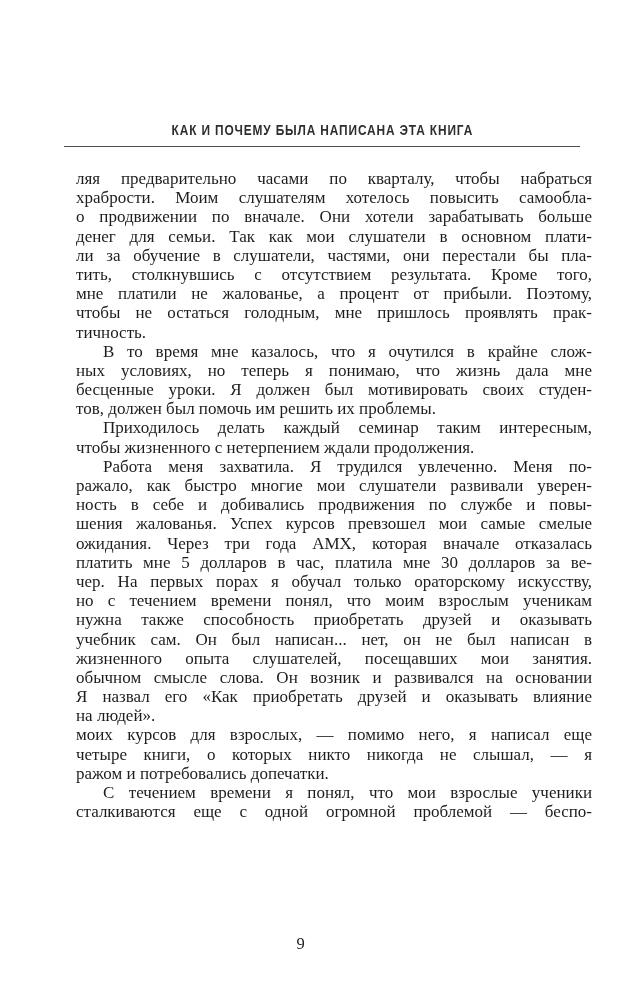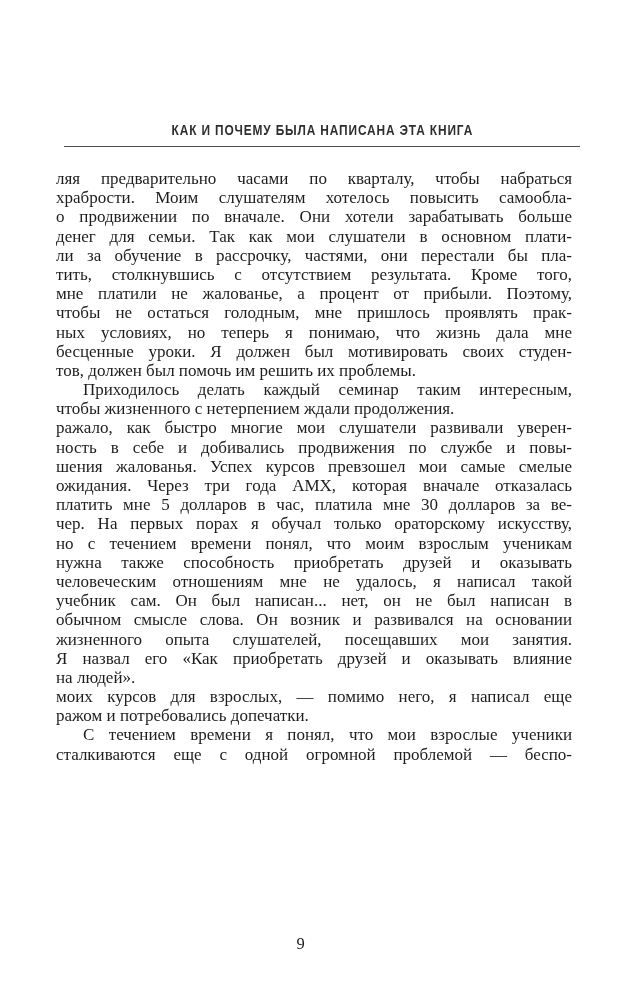--- a/index.html
+++ b/index.html
@@ -39,21 +39,21 @@
     position: absolute;
     top: 101px;
     left: 64px;
     width: 516px;
     height: 0;
     border-top: 1px solid var(--rule, #4f4f4f);
   }
   .body-text {
     position: absolute;
     top: 124px;
-    left: 56px;
+    left: 76px;
     width: 516px;
     font-size: 17px;
     line-height: 19.18px;
   }
   .line {
     text-align: justify;
     text-align-last: justify;
   }
   .line.para-end {
     text-align-last: left;
@@ -77,42 +77,45 @@
 <div class="page" style="--bg: #ffffff; --text: #1d1d1d; --header: #2e2e2e; --rule: #4f4f4f;">
   <div class="running-header">
     <span class="header-title">КАК И ПОЧЕМУ БЫЛА НАПИСАНА ЭТА КНИГА</span>
   </div>
   <div class="header-rule"></div>
   <div class="body-text">
       <div class="line">ляя предварительно часами по кварталу, чтобы набраться</div>
       <div class="line">храбрости. Моим слушателям хотелось повысить самообла-</div>
       <div class="line">о продвижении по вначале. Они хотели зарабатывать больше</div>
       <div class="line">денег для семьи. Так как мои слушатели в основном плати-</div>
-      <div class="line">ли за обучение в рассрочку, частями, они перестали бы пла-</div>
+      <div class="line">ли за обучение в слушатели, частями, они перестали бы пла-</div>
       <div class="line">тить, столкнувшись с отсутствием результата. Кроме того,</div>
       <div class="line">мне платили не жалованье, а процент от прибыли. Поэтому,</div>
       <div class="line">чтобы не остаться голодным, мне пришлось проявлять прак-</div>
+      <div class="line para-end">тичность.</div>
+      <div class="line indent">В то время мне казалось, что я очутился в крайне слож-</div>
       <div class="line">ных условиях, но теперь я понимаю, что жизнь дала мне</div>
       <div class="line">бесценные уроки. Я должен был мотивировать своих студен-</div>
       <div class="line para-end">тов, должен был помочь им решить их проблемы.</div>
       <div class="line indent">Приходилось делать каждый семинар таким интересным,</div>
       <div class="line para-end">чтобы жизненного с нетерпением ждали продолжения.</div>
+      <div class="line indent">Работа меня захватила. Я трудился увлеченно. Меня по-</div>
       <div class="line">ражало, как быстро многие мои слушатели развивали уверен-</div>
       <div class="line">ность в себе и добивались продвижения по службе и повы-</div>
       <div class="line">шения жалованья. Успех курсов превзошел мои самые смелые</div>
       <div class="line">ожидания. Через три года АМХ, которая вначале отказалась</div>
       <div class="line">платить мне 5 долларов в час, платила мне 30 долларов за ве-</div>
       <div class="line">чер. На первых порах я обучал только ораторскому искусству,</div>
       <div class="line">но с течением времени понял, что моим взрослым ученикам</div>
       <div class="line">нужна также способность приобретать друзей и оказывать</div>
-      <div class="line">человеческим отношениям мне не удалось, я написал такой</div>
       <div class="line">учебник сам. Он был написан... нет, он не был написан в</div>
+      <div class="line">жизненного опыта слушателей, посещавших мои занятия.</div>
       <div class="line">обычном смысле слова. Он возник и развивался на основании</div>
-      <div class="line">жизненного опыта слушателей, посещавших мои занятия.</div>
       <div class="line">Я назвал его «Как приобретать друзей и оказывать влияние</div>
       <div class="line para-end">на людей».</div>
       <div class="line">моих курсов для взрослых, — помимо него, я написал еще</div>
+      <div class="line">четыре книги, о которых никто никогда не слышал, — я</div>
       <div class="line para-end">ражом и потребовались допечатки.</div>
       <div class="line indent">С течением времени я понял, что мои взрослые ученики</div>
       <div class="line">сталкиваются еще с одной огромной проблемой — беспо-</div>
     </div>
   <div class="folio">9</div>
 </div>
 
 </body></html>

